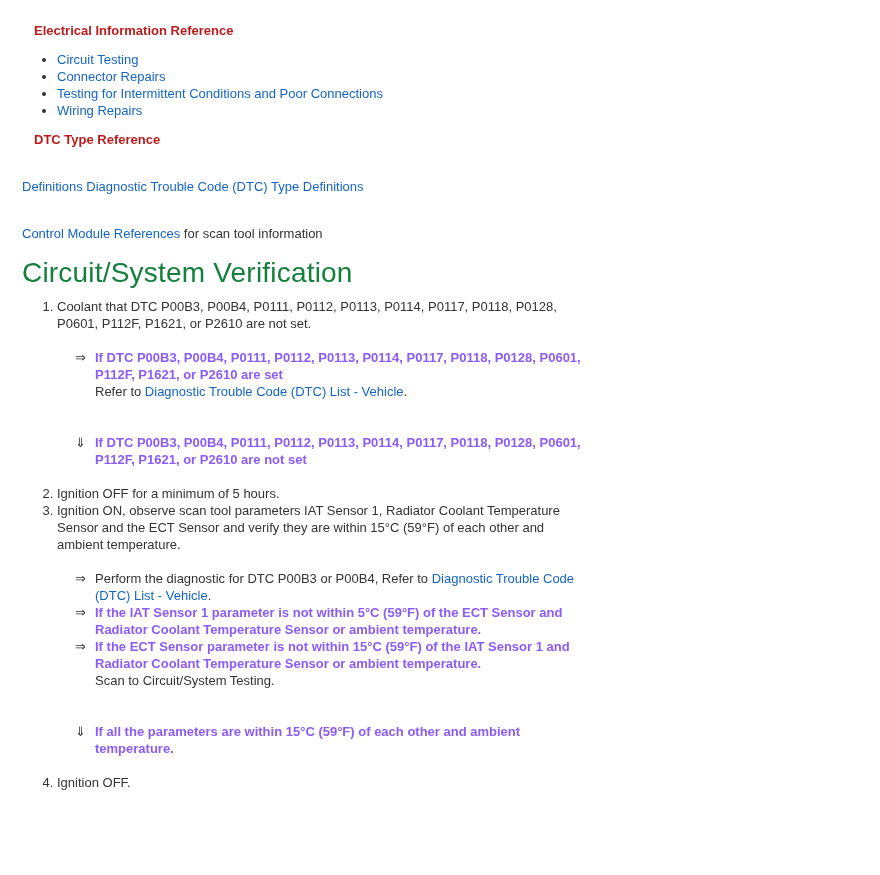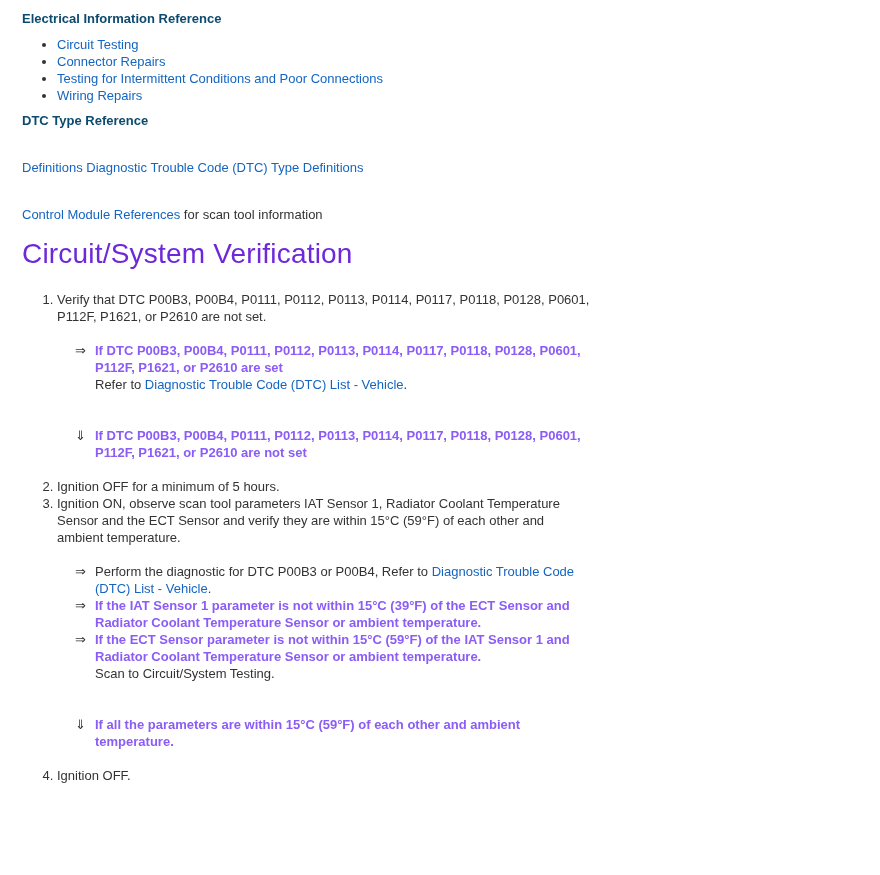--- a/index.html
+++ b/index.html
@@ -11,42 +11,42 @@
     color: #333333;
   }
   .page {
     width: 880px;
     min-height: 875px;
     padding: 10px 20px 20px 22px;
   }
   .sec-heading {
     font-size: 13px;
     font-weight: bold;
-    color: #0c4a6e;
-    margin: 0;
+    color: #b91c1c;
+    margin: 12px;
   }
   a.lnk {
     color: #1565c0;
     text-decoration: none;
     cursor: pointer;
   }
   ul.link-list {
     margin: 9px 0 8px 0;
     padding-left: 35px;
     list-style: disc;
   }
   ul.link-list li { margin: 0; padding: 0; color: #333333; }
   p.standalone { margin: 30px 0 17px 0; }
   p.standalone-last { margin: 30px 0 14px 0; }
   h1.big-title {
     font-size: 28px;
     line-height: 34px;
     font-weight: 300;
-    color: #6d28d9;
-    margin: 6px 0 20px 0;
+    color: #15803d;
+    margin: 6px 0 8px 0;
     letter-spacing: 0.2px;
   }
   ol.steps {
     margin: 0;
     padding-left: 35px;
     list-style: decimal;
   }
   ol.steps > li {
     max-width: 535px;
     margin: 0;
@@ -90,21 +90,21 @@
   <p class="standalone"><a class="lnk">Definitions Diagnostic Trouble Code (DTC) Type Definitions</a></p>
 
 
   <p class="standalone-last"><a class="lnk">Control Module References</a><span> for scan tool information</span></p>
 
   <h1 class="big-title">Circuit/System Verification</h1>
 
   <ol class="steps">
 
     <li>
-      <span>Verify that DTC P00B3, P00B4, P0111, P0112, P0113, P0114, P0117, P0118, P0128, P0601, P112F, P1621, or P2610 are not set.</span>
+      <span>Coolant that DTC P00B3, P00B4, P0111, P0112, P0113, P0114, P0117, P0118, P0128, P0601, P112F, P1621, or P2610 are not set.</span>
       <div class="outcomes">
         <div class="outcome">
           <span class="outcome-arrow">⇒</span>
           <div class="outcome-content">
             <div class="outcome-condition">If DTC P00B3, P00B4, P0111, P0112, P0113, P0114, P0117, P0118, P0128, P0601, P112F, P1621, or P2610 are set</div>
             <div class="outcome-body"><span>Refer to </span><a class="lnk">Diagnostic Trouble Code (DTC) List - Vehicle</a><span>.</span></div>
           </div>
         </div>
         <div class="outcome down">
           <span class="outcome-arrow">⇓</span>
@@ -124,21 +124,21 @@
       <div class="outcomes">
         <div class="outcome">
           <span class="outcome-arrow">⇒</span>
           <div class="outcome-content">
             <div class="outcome-body"><span>Perform the diagnostic for DTC P00B3 or P00B4, Refer to </span><a class="lnk">Diagnostic Trouble Code (DTC) List - Vehicle</a><span>.</span></div>
           </div>
         </div>
         <div class="outcome">
           <span class="outcome-arrow">⇒</span>
           <div class="outcome-content">
-            <div class="outcome-condition">If the IAT Sensor 1 parameter is not within 15°C (39°F) of the ECT Sensor and Radiator Coolant Temperature Sensor or ambient temperature.</div>
+            <div class="outcome-condition">If the IAT Sensor 1 parameter is not within 5°C (59°F) of the ECT Sensor and Radiator Coolant Temperature Sensor or ambient temperature.</div>
           </div>
         </div>
         <div class="outcome">
           <span class="outcome-arrow">⇒</span>
           <div class="outcome-content">
             <div class="outcome-condition">If the ECT Sensor parameter is not within 15°C (59°F) of the IAT Sensor 1 and Radiator Coolant Temperature Sensor or ambient temperature.</div>
             <div class="outcome-body"><span>Scan to Circuit/System Testing.</span></div>
           </div>
         </div>
         <div class="outcome down">

